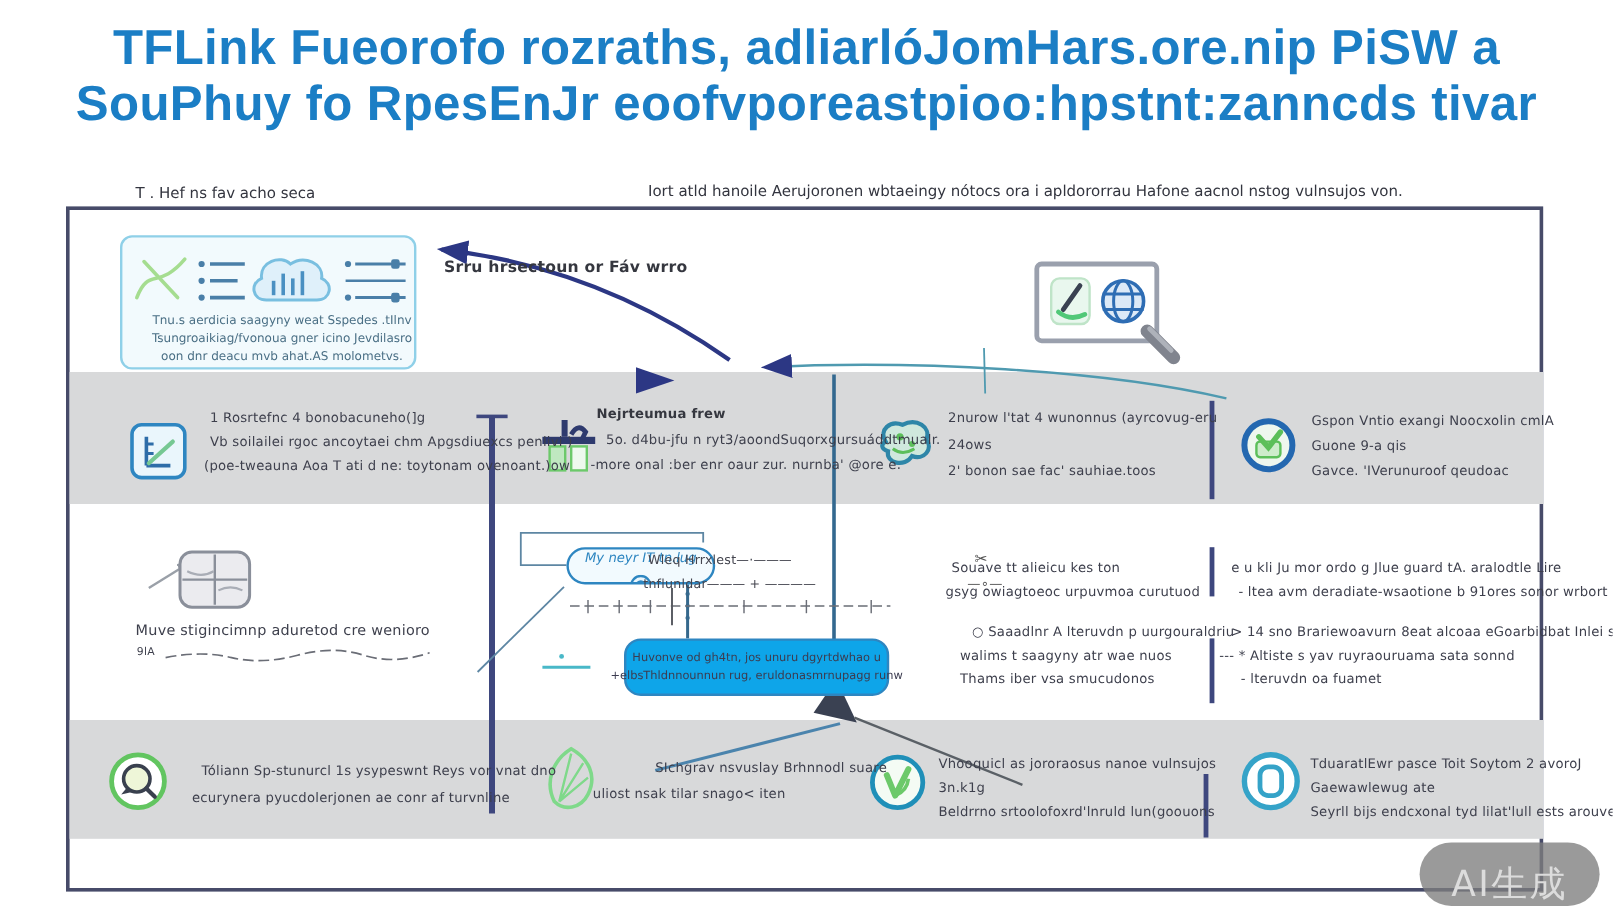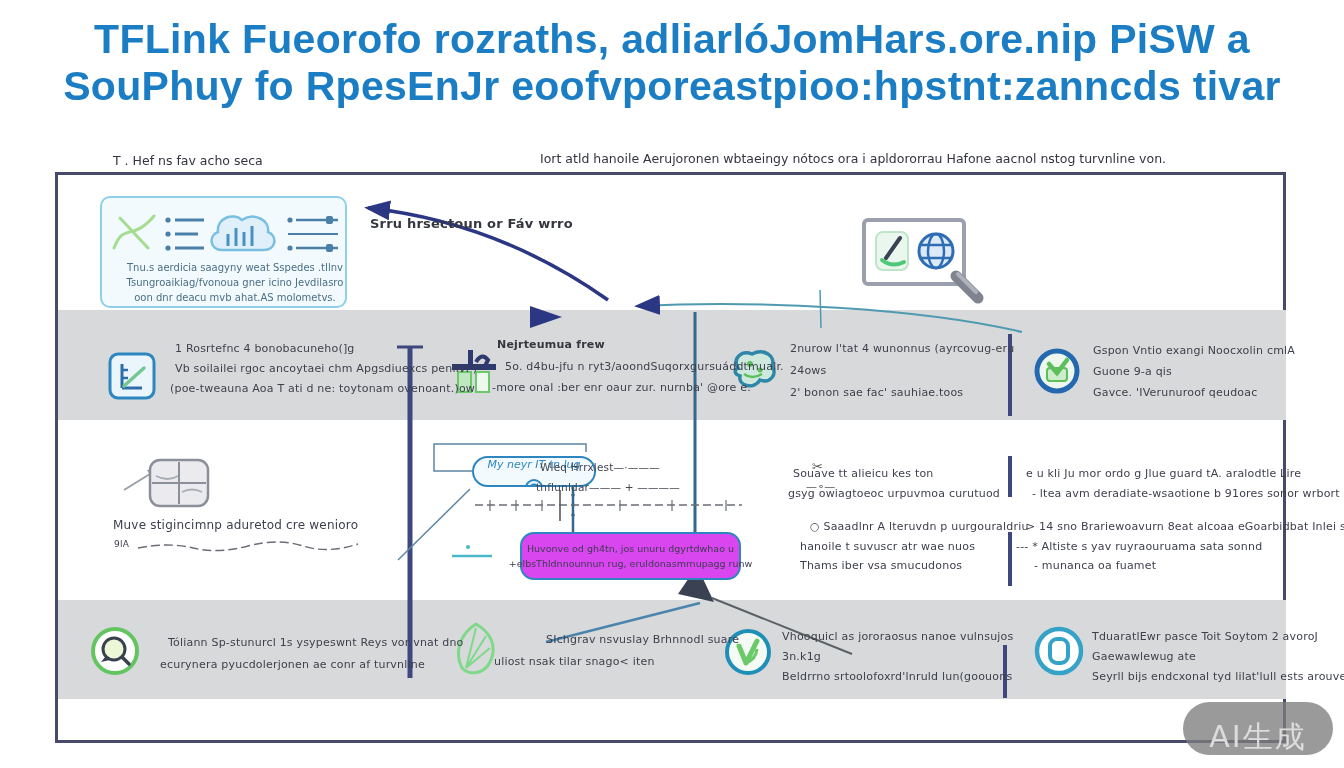--- a/index.html
+++ b/index.html
@@ -18,39 +18,39 @@
         border:2px solid #8fd0e8;border-radius:10px;background:#f2fafd;box-sizing:border-box;}
   .introtext{position:absolute;width:270px;text-align:center;font-size:10px;color:#4a6f85;white-space:nowrap;}
   .t{position:absolute;font-size:11px;color:#3d3f4c;white-space:nowrap;letter-spacing:.2px;z-index:10;}
   .t-sm{font-size:10px;}
   .t-bold{font-weight:700;color:#35373f;}
   .pill{position:absolute;left:472px;top:456px;width:124px;height:31px;border-radius:16px;
         border:2.5px solid #2e86c1;background:#f2fafe;box-sizing:border-box;z-index:8;
         display:flex;align-items:center;justify-content:center;gap:8px;flex-direction:column;}
   .pill-label{font-size:11px;color:#2e86c1;font-style:italic;white-space:nowrap;}
   .pill2{position:absolute;left:520px;top:532px;width:221px;height:48px;border-radius:14px;
-        border:2.5px solid #2e86c1;background:#d946ef;box-sizing:border-box;z-index:8;
+        border:2.5px solid #2e86c1;background:#0ea5e9;box-sizing:border-box;z-index:8;
         display:flex;flex-direction:column;align-items:center;justify-content:center;}
   .pill2 span{font-size:9.5px;color:#3c3c50;white-space:nowrap;line-height:15px;}
   .icon{position:absolute;z-index:9;}
   .wm{position:absolute;left:1183px;top:702px;width:150px;height:53px;border-radius:27px;
         background:rgba(125,125,125,.78);display:flex;align-items:center;justify-content:center;z-index:20;}
   .wm span{font-size:30px;color:#dcdcdc;letter-spacing:2px;margin-top:18px;}
   svg.overlay{position:absolute;left:0;top:0;z-index:6;pointer-events:none;}
 </style>
 </head>
 <body>
 
 <div class="page">
 
   <div class="title-line" style="top:16px;">TFLink Fueorofo rozraths, adliarlóJomHars.ore.nip PiSW a</div>
   <div class="title-line" style="top:63px;">SouPhuy fo RpesEnJr eoofvporeastpioo:hpstnt:zanncds tivar</div>
 
   <div class="sub" style="left:113px;top:153px;">T . Hef ns fav acho seca</div>
-  <div class="sub" style="left:540px;top:151px;">Iort atld hanoile Aerujoronen wbtaeingy nótocs ora i apldororrau Hafone aacnol nstog turvnline von.</div>
+  <div class="sub" style="left:540px;top:151px;">Iort atld hanoile Aerujoronen wbtaeingy nótocs ora i apldororrau Hafone aacnol nstog vulnsujos von.</div>
 
   <div class="frame"></div>
   <div class="band band1"></div>
   <div class="band band2"></div>
 
   <div class="introbox"></div>
   <div class="icon" style="left:108px;top:208px;">
     <svg width="232" height="52">
       <g>
         <path d="M6 40 C 16 14, 24 34, 46 8 M12 10 l28 30" stroke="#a5dd90" stroke-width="3" fill="none" stroke-linecap="round"></path>
@@ -179,28 +179,28 @@
   </div>
 
   <div class="t" style="left:540px;top:461px;font-size:10.5px;color:#44454f;">Wleq Hrrxlest—·———</div>
   <div class="t" style="left:536px;top:481px;font-size:10.5px;color:#44454f;">tnflunldar——— + ————</div>
   <div class="t" style="left:812px;top:459px;font-size:13px;color:#555;">✂</div>
   <div class="t" style="left:806px;top:480px;font-size:11px;color:#555;">—∘—</div>
 
   <div class="t" style="left:793px;top:467px;">Souave tt alieicu kes ton</div>
   <div class="t" style="left:788px;top:487px;">gsyg owiagtoeoc urpuvmoa curutuod</div>
   <div class="t" style="left:810px;top:520px;">○  Saaadlnr A lteruvdn p uurgouraldriu</div>
-  <div class="t" style="left:800px;top:540px;">hanoile t suvuscr atr wae nuos</div>
+  <div class="t" style="left:800px;top:540px;">walims t saagyny atr wae nuos</div>
   <div class="t" style="left:800px;top:559px;">Thams iber vsa smucudonos</div>
 
   <div class="t" style="left:1026px;top:467px;">e u kli Ju mor ordo g Jlue guard tA. aralodtle Lire</div>
   <div class="t" style="left:1032px;top:487px;">-  ltea avm deradiate-wsaotione b 91ores sonor wrbort emd</div>
   <div class="t" style="left:1026px;top:520px;">&gt;  14 sno  Brariewoavurn 8eat alcoaa eGoarbidbat Inlei sho</div>
   <div class="t" style="left:1016px;top:540px;">--- * Altiste s yav ruyraouruama sata sonnd</div>
-  <div class="t" style="left:1034px;top:559px;">-  munanca oa fuamet</div>
+  <div class="t" style="left:1034px;top:559px;">-  lteruvdn oa fuamet</div>
 
   <div class="pill2">
     <span>Huvonve od gh4tn, jos unuru dgyrtdwhao u</span>
     <span>+elbsThldnnounnun rug, eruldonasmrnupagg runw</span>
   </div>
 
   <div class="icon" style="left:88px;top:624px;">
     <svg width="54" height="54">
       <circle cx="27" cy="27" r="22" fill="#ffffff" stroke="#62c560" stroke-width="4"></circle>
       <circle cx="26" cy="25" r="11" fill="#eef6d8" stroke="#39404e" stroke-width="3"></circle>

